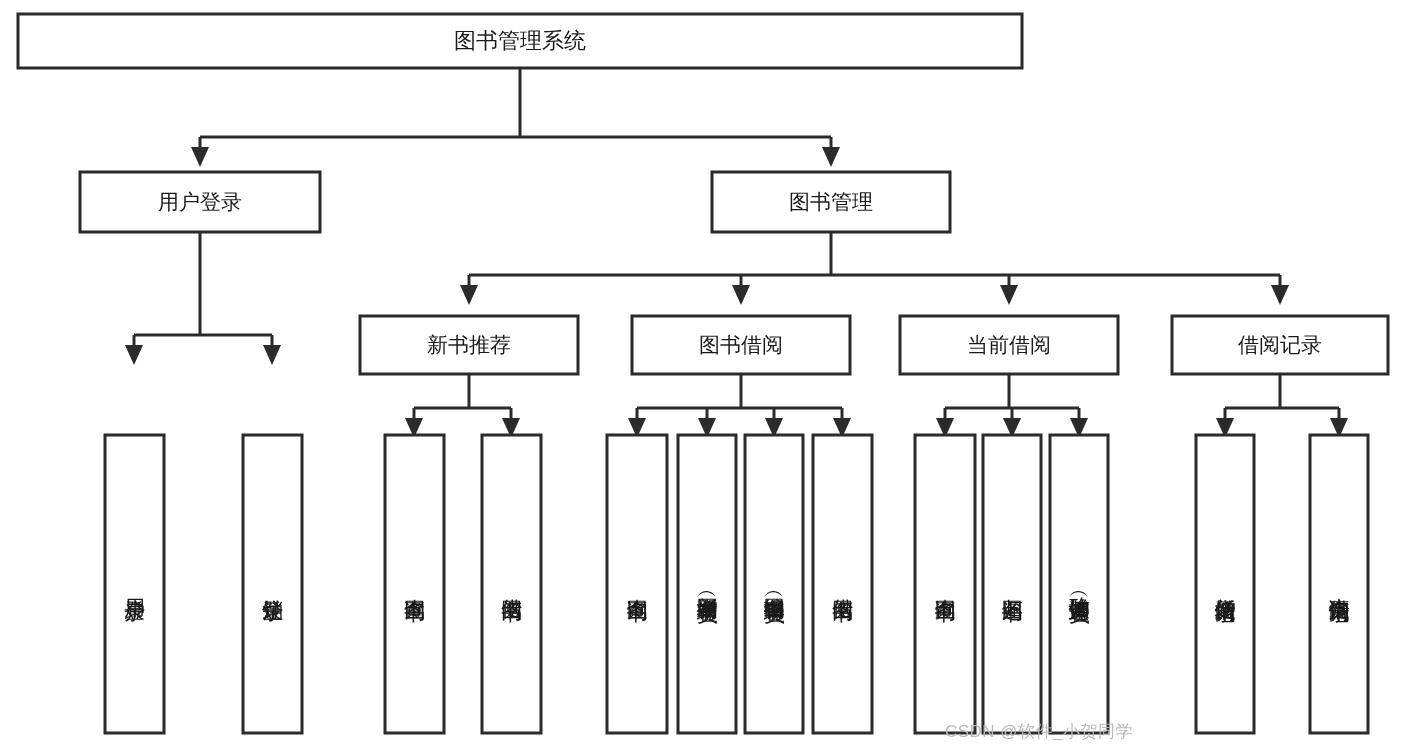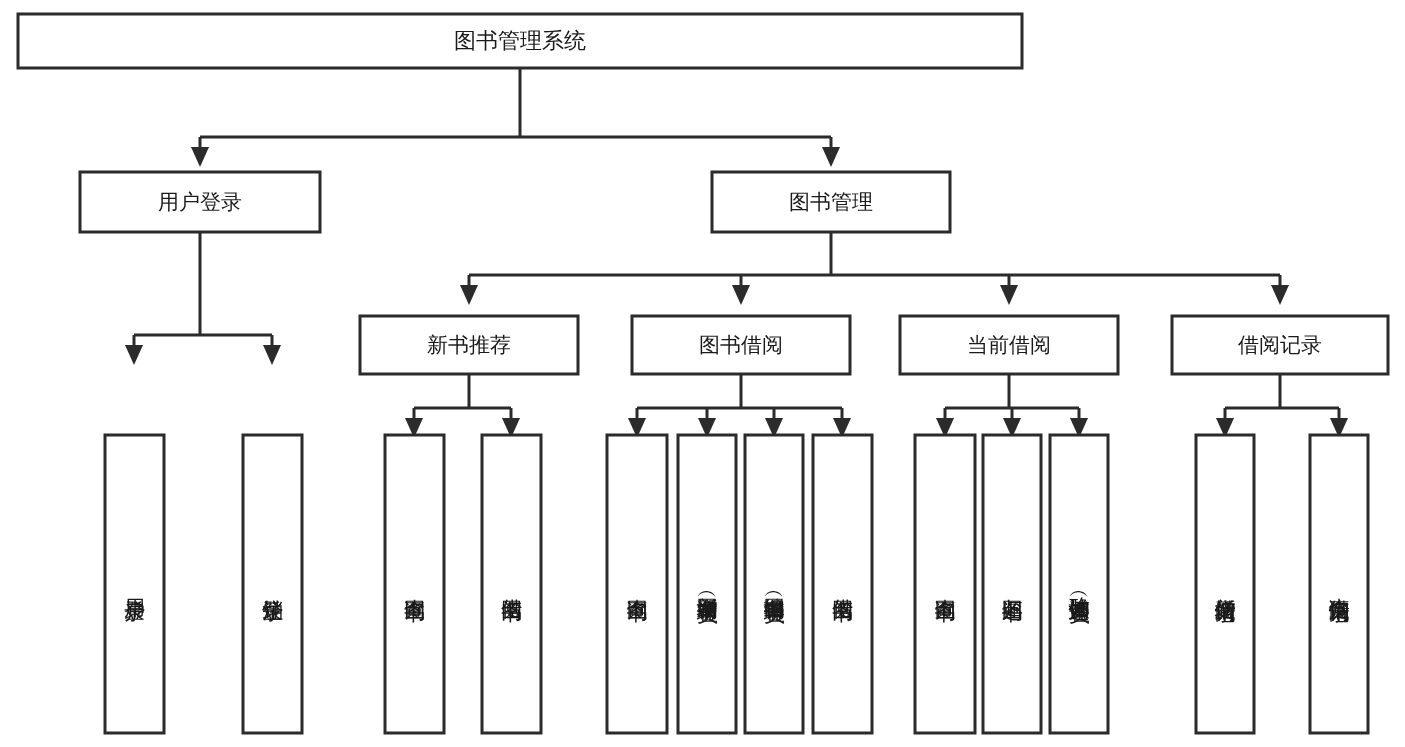--- a/index.html
+++ b/index.html
@@ -136,14 +136,15 @@
       <div class="leaf-label-wrap" style="left: 678px; top: 435px; width: 58px; height: 298px;">新增图书（管理员）</div>
       <div class="leaf-label-wrap" style="left: 745px; top: 435px; width: 58px; height: 298px;">编辑图书（管理员）</div>
       <div class="leaf-label-wrap" style="left: 813px; top: 435px; width: 59px; height: 298px;">借阅图书</div>
       <div class="leaf-label-wrap" style="left: 915px; top: 435px; width: 60px; height: 298px;">查询图书</div>
       <div class="leaf-label-wrap" style="left: 983px; top: 435px; width: 58px; height: 298px;">归还图书</div>
       <div class="leaf-label-wrap" style="left: 1050px; top: 435px; width: 58px; height: 298px;">确认归还（管理员）</div>
       <div class="leaf-label-wrap" style="left: 1196px; top: 435px; width: 58px; height: 298px;">新增借阅记录</div>
       <div class="leaf-label-wrap" style="left: 1310px; top: 435px; width: 58px; height: 298px;">查询借阅记录</div>
     </div>
 
+  <div id="watermark">CSDN @软件_小贺同学</div>
 
 </div>
 
 </body></html>

